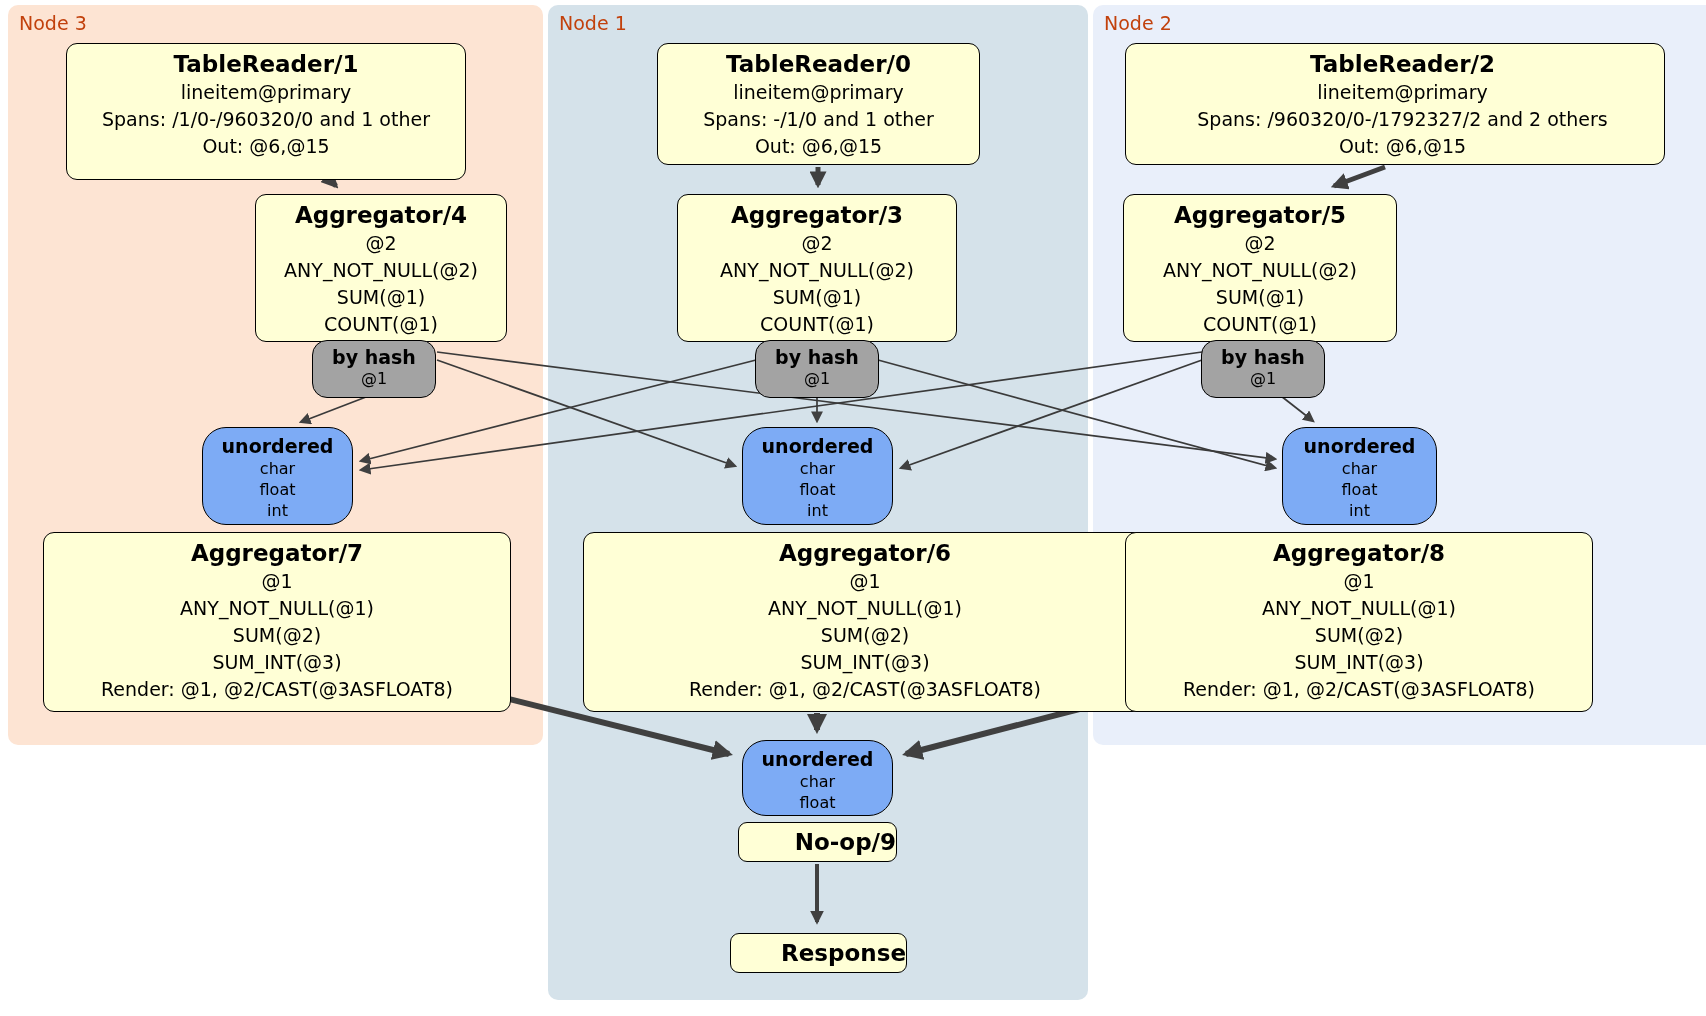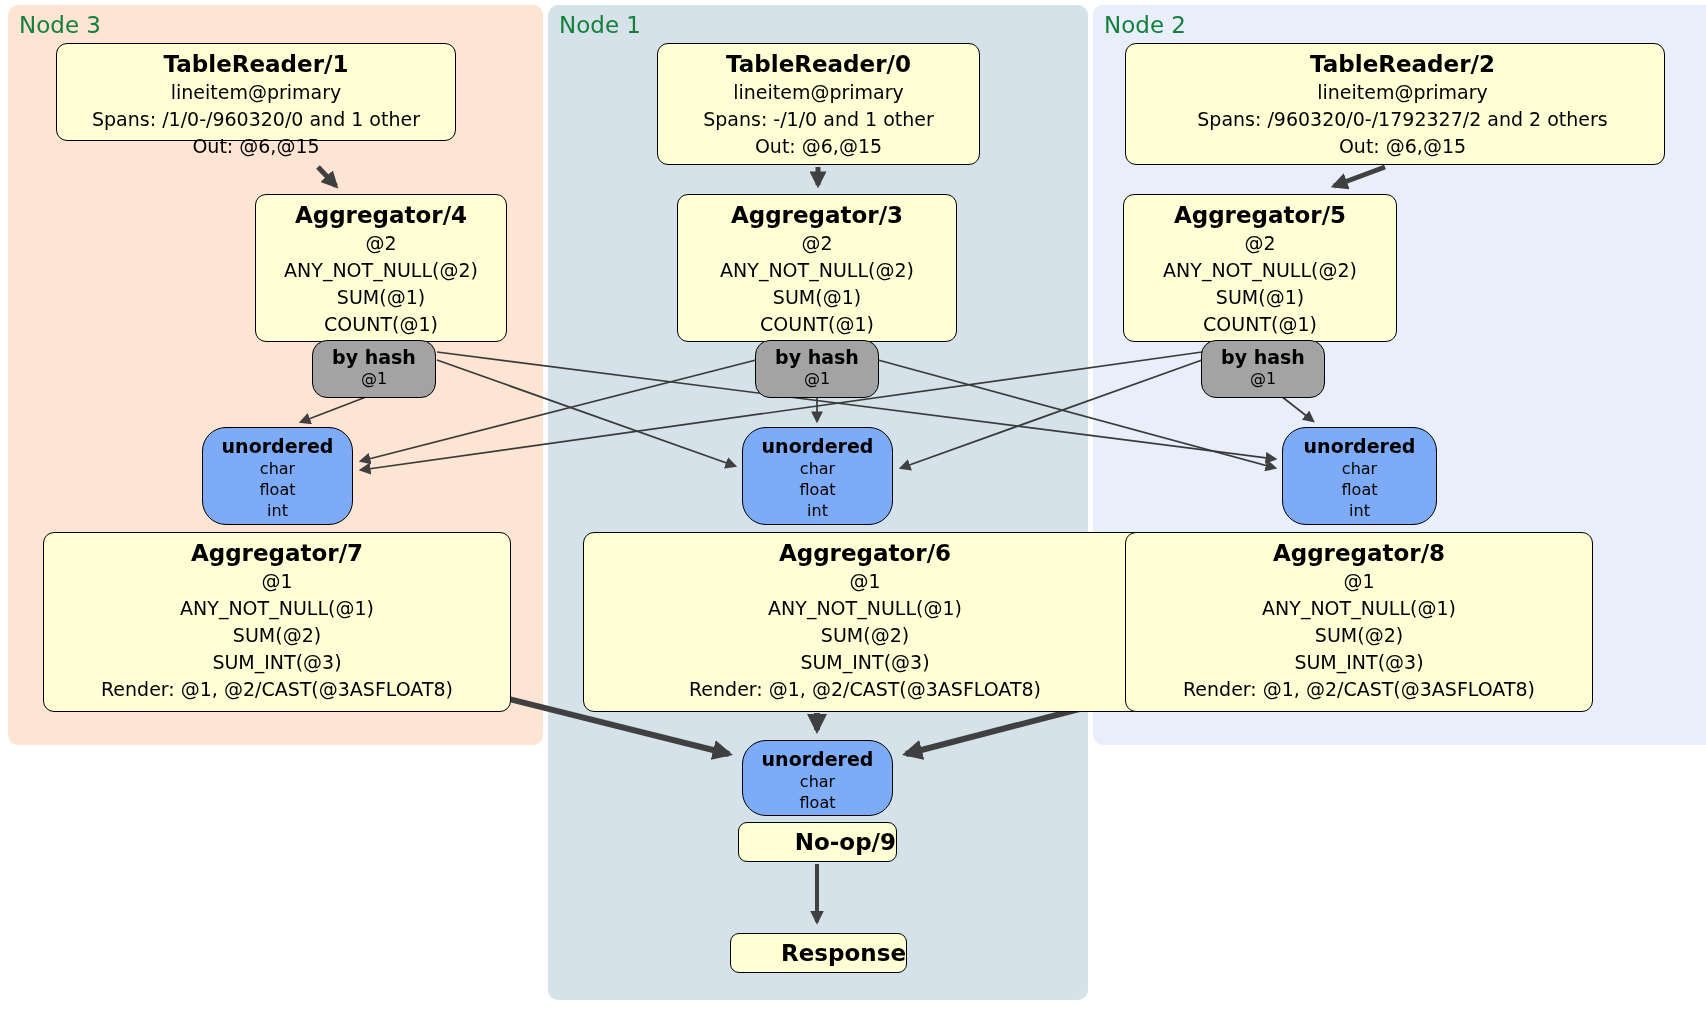--- a/index.html
+++ b/index.html
@@ -5,21 +5,21 @@
   html,body { margin:0; padding:0; background:#ffffff; }
   .canvas {
     position:relative; width:1706px; height:1016px;
     font-family:"DejaVu Sans", sans-serif; color:#000;
     overflow:hidden; background:#ffffff;
   }
   .region {
     position:absolute; border-radius:10px; z-index:1;
   }
   .region-label {
-    position:absolute; top:7px; left:11px; font-size:23px; color:#15803d;
+    position:absolute; top:7px; left:11px; font-size:19px; color:#c2410c;
   }
   #edge-layer { position:absolute; left:0; top:0; z-index:2; }
   .box {
     position:absolute; z-index:3; box-sizing:border-box;
     background:#ffffd6; border:1.6px solid #000; border-radius:11px;
     text-align:center; padding-top:5px;
   }
   .box .title { font-size:23px; font-weight:bold; line-height:30px; white-space:nowrap; }
   .box .line  { font-size:19px; line-height:27px; white-space:nowrap;text-align:center; }
   .hash-box {
@@ -82,21 +82,21 @@
     <path d="M1202,352 L361,470" stroke="#3a3a3a" stroke-width="1.7" fill="none" marker-end="url(#arrow-small)"></path>
     <path d="M1202,360 L901,468" stroke="#3a3a3a" stroke-width="1.7" fill="none" marker-end="url(#arrow-small)"></path>
 
     <path d="M505,698 L729,754" stroke="#404040" stroke-width="6" fill="none" marker-end="url(#arrow-big)"></path>
     <path d="M817,713 L817,730" stroke="#404040" stroke-width="6" fill="none" marker-end="url(#arrow-big)"></path>
     <path d="M1122,698 L906,754" stroke="#404040" stroke-width="6" fill="none" marker-end="url(#arrow-big)"></path>
 
     <path d="M817,864 L817,922" stroke="#404040" stroke-width="4" fill="none" marker-end="url(#arrow-big)"></path>
   </svg>
 
-  <div class="box" style="left:56px; top:43px; width:400px; height:98px;">
+  <div class="box" style="left:66px; top:43px; width:400px; height:137px;">
     <div class="title">TableReader/1</div>
     <div class="line">lineitem@primary</div>
     <div class="line">Spans: /1/0-/960320/0 and 1 other</div>
     <div class="line">Out: @6,@15</div>
   </div>
   <div class="box" style="left:657px; top:43px; width:323px; height:122px;">
     <div class="title">TableReader/0</div>
     <div class="line">lineitem@primary</div>
     <div class="line">Spans: -/1/0 and 1 other</div>
     <div class="line">Out: @6,@15</div>

